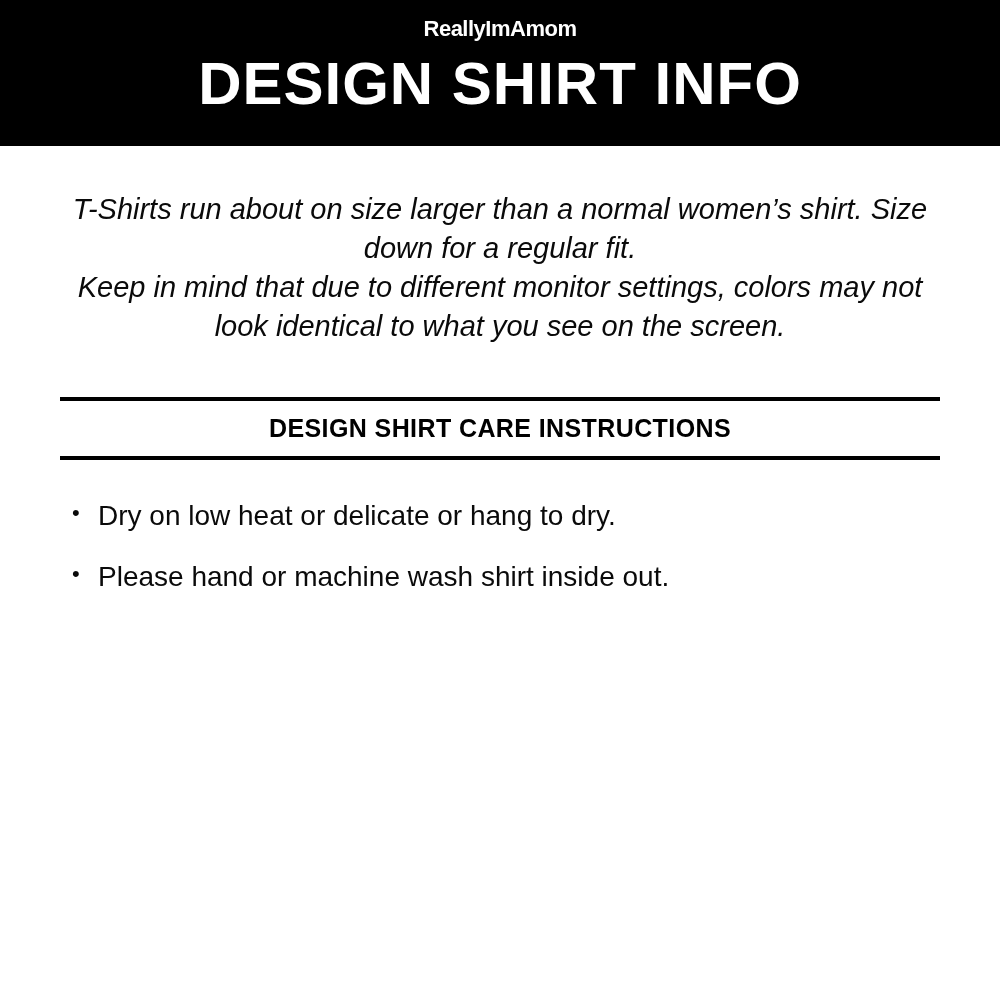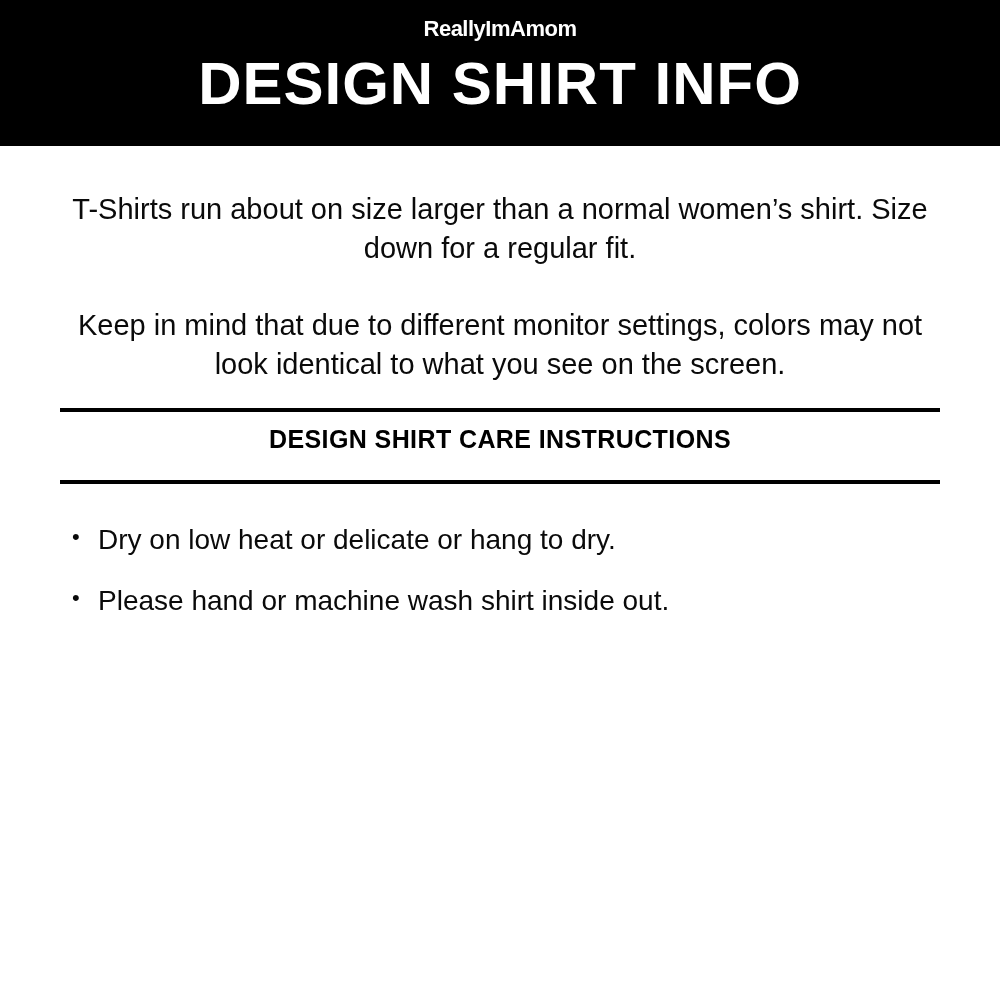--- a/index.html
+++ b/index.html
@@ -62,32 +62,32 @@
 
   .intro {
     text-align: center;
     font-size: 29px;
     line-height: 1.35;
     margin-top: 44px;
     color: #0a0a0a;
   }
   .intro p {
     margin: 0;
+    font-style: italic;
   }
   .intro p + p {
-    margin-top: 38px;
   }
 
   
   .care-head {
-    margin-top: 23px;
+    margin-top: 50px;
     border-top: 4px solid #000000;
     border-bottom: 4px solid #000000;
     text-align: center;
-    padding: 13px 0 26px 0;
+    padding: 13px 0 13px 0;
   }
   .care-head-text {
     font-weight: bold;
     font-size: 25px;
     letter-spacing: 0.4px;
     text-transform: uppercase;
   }
 
   
   .care-list {

